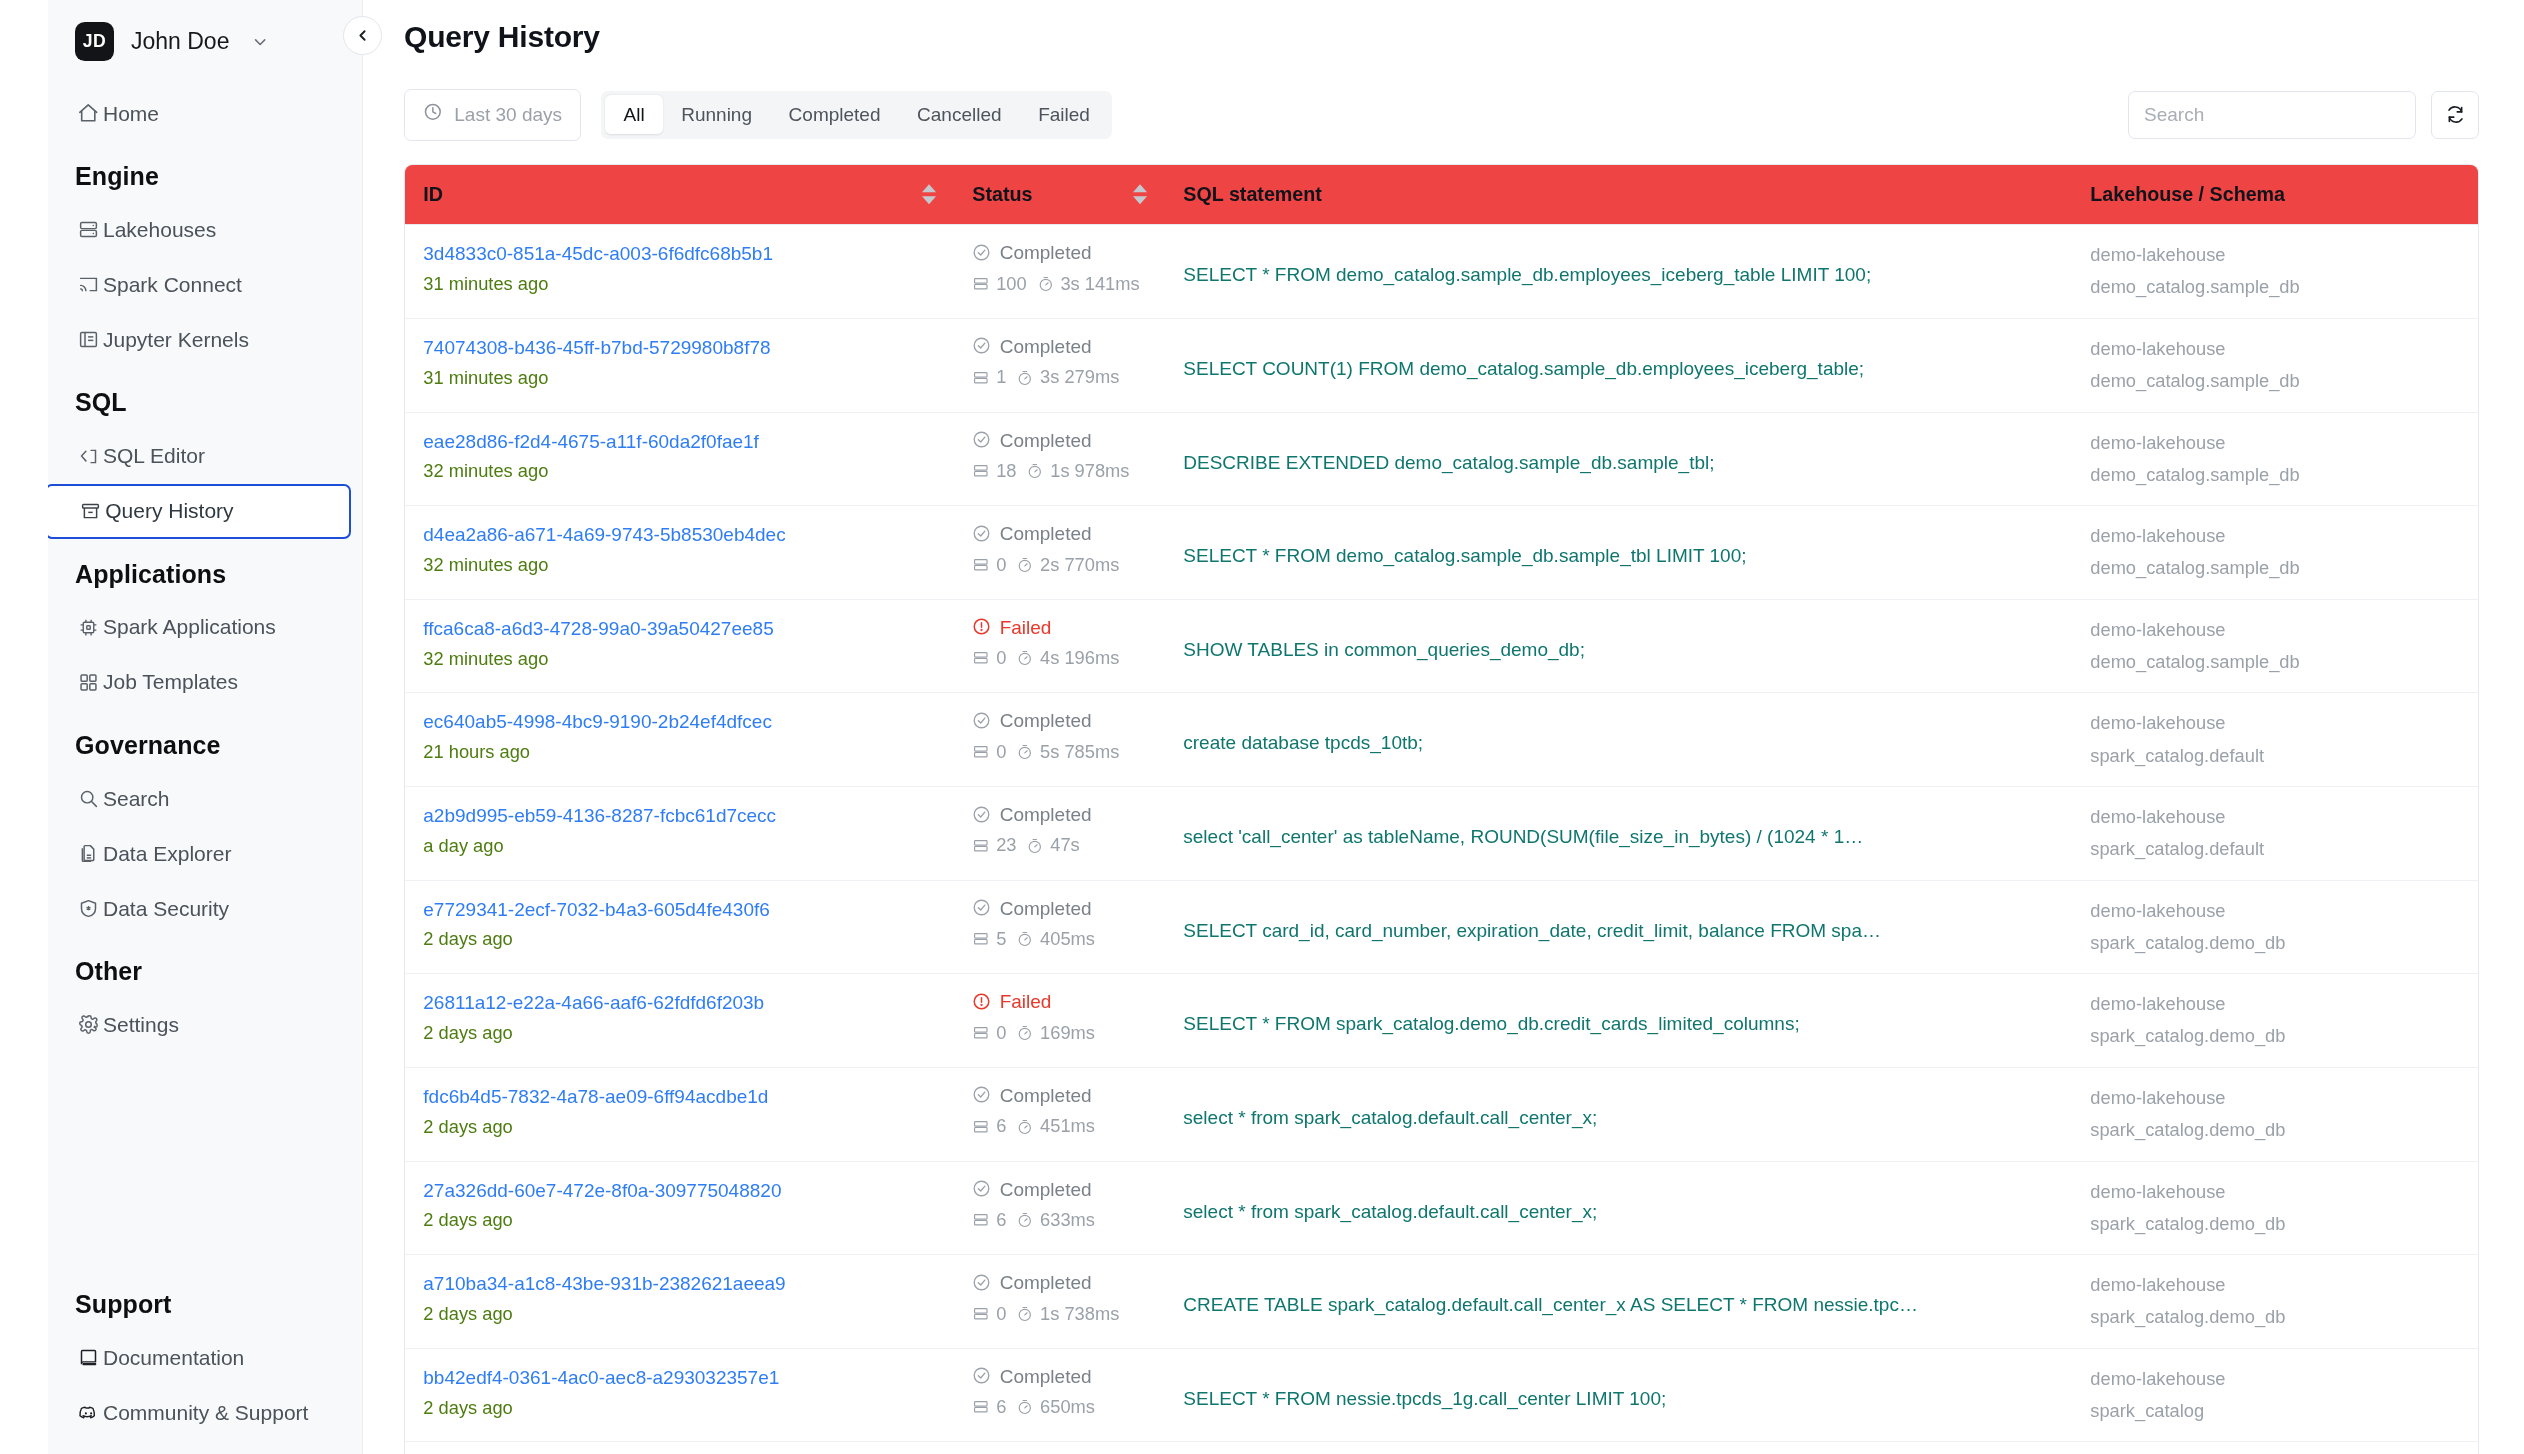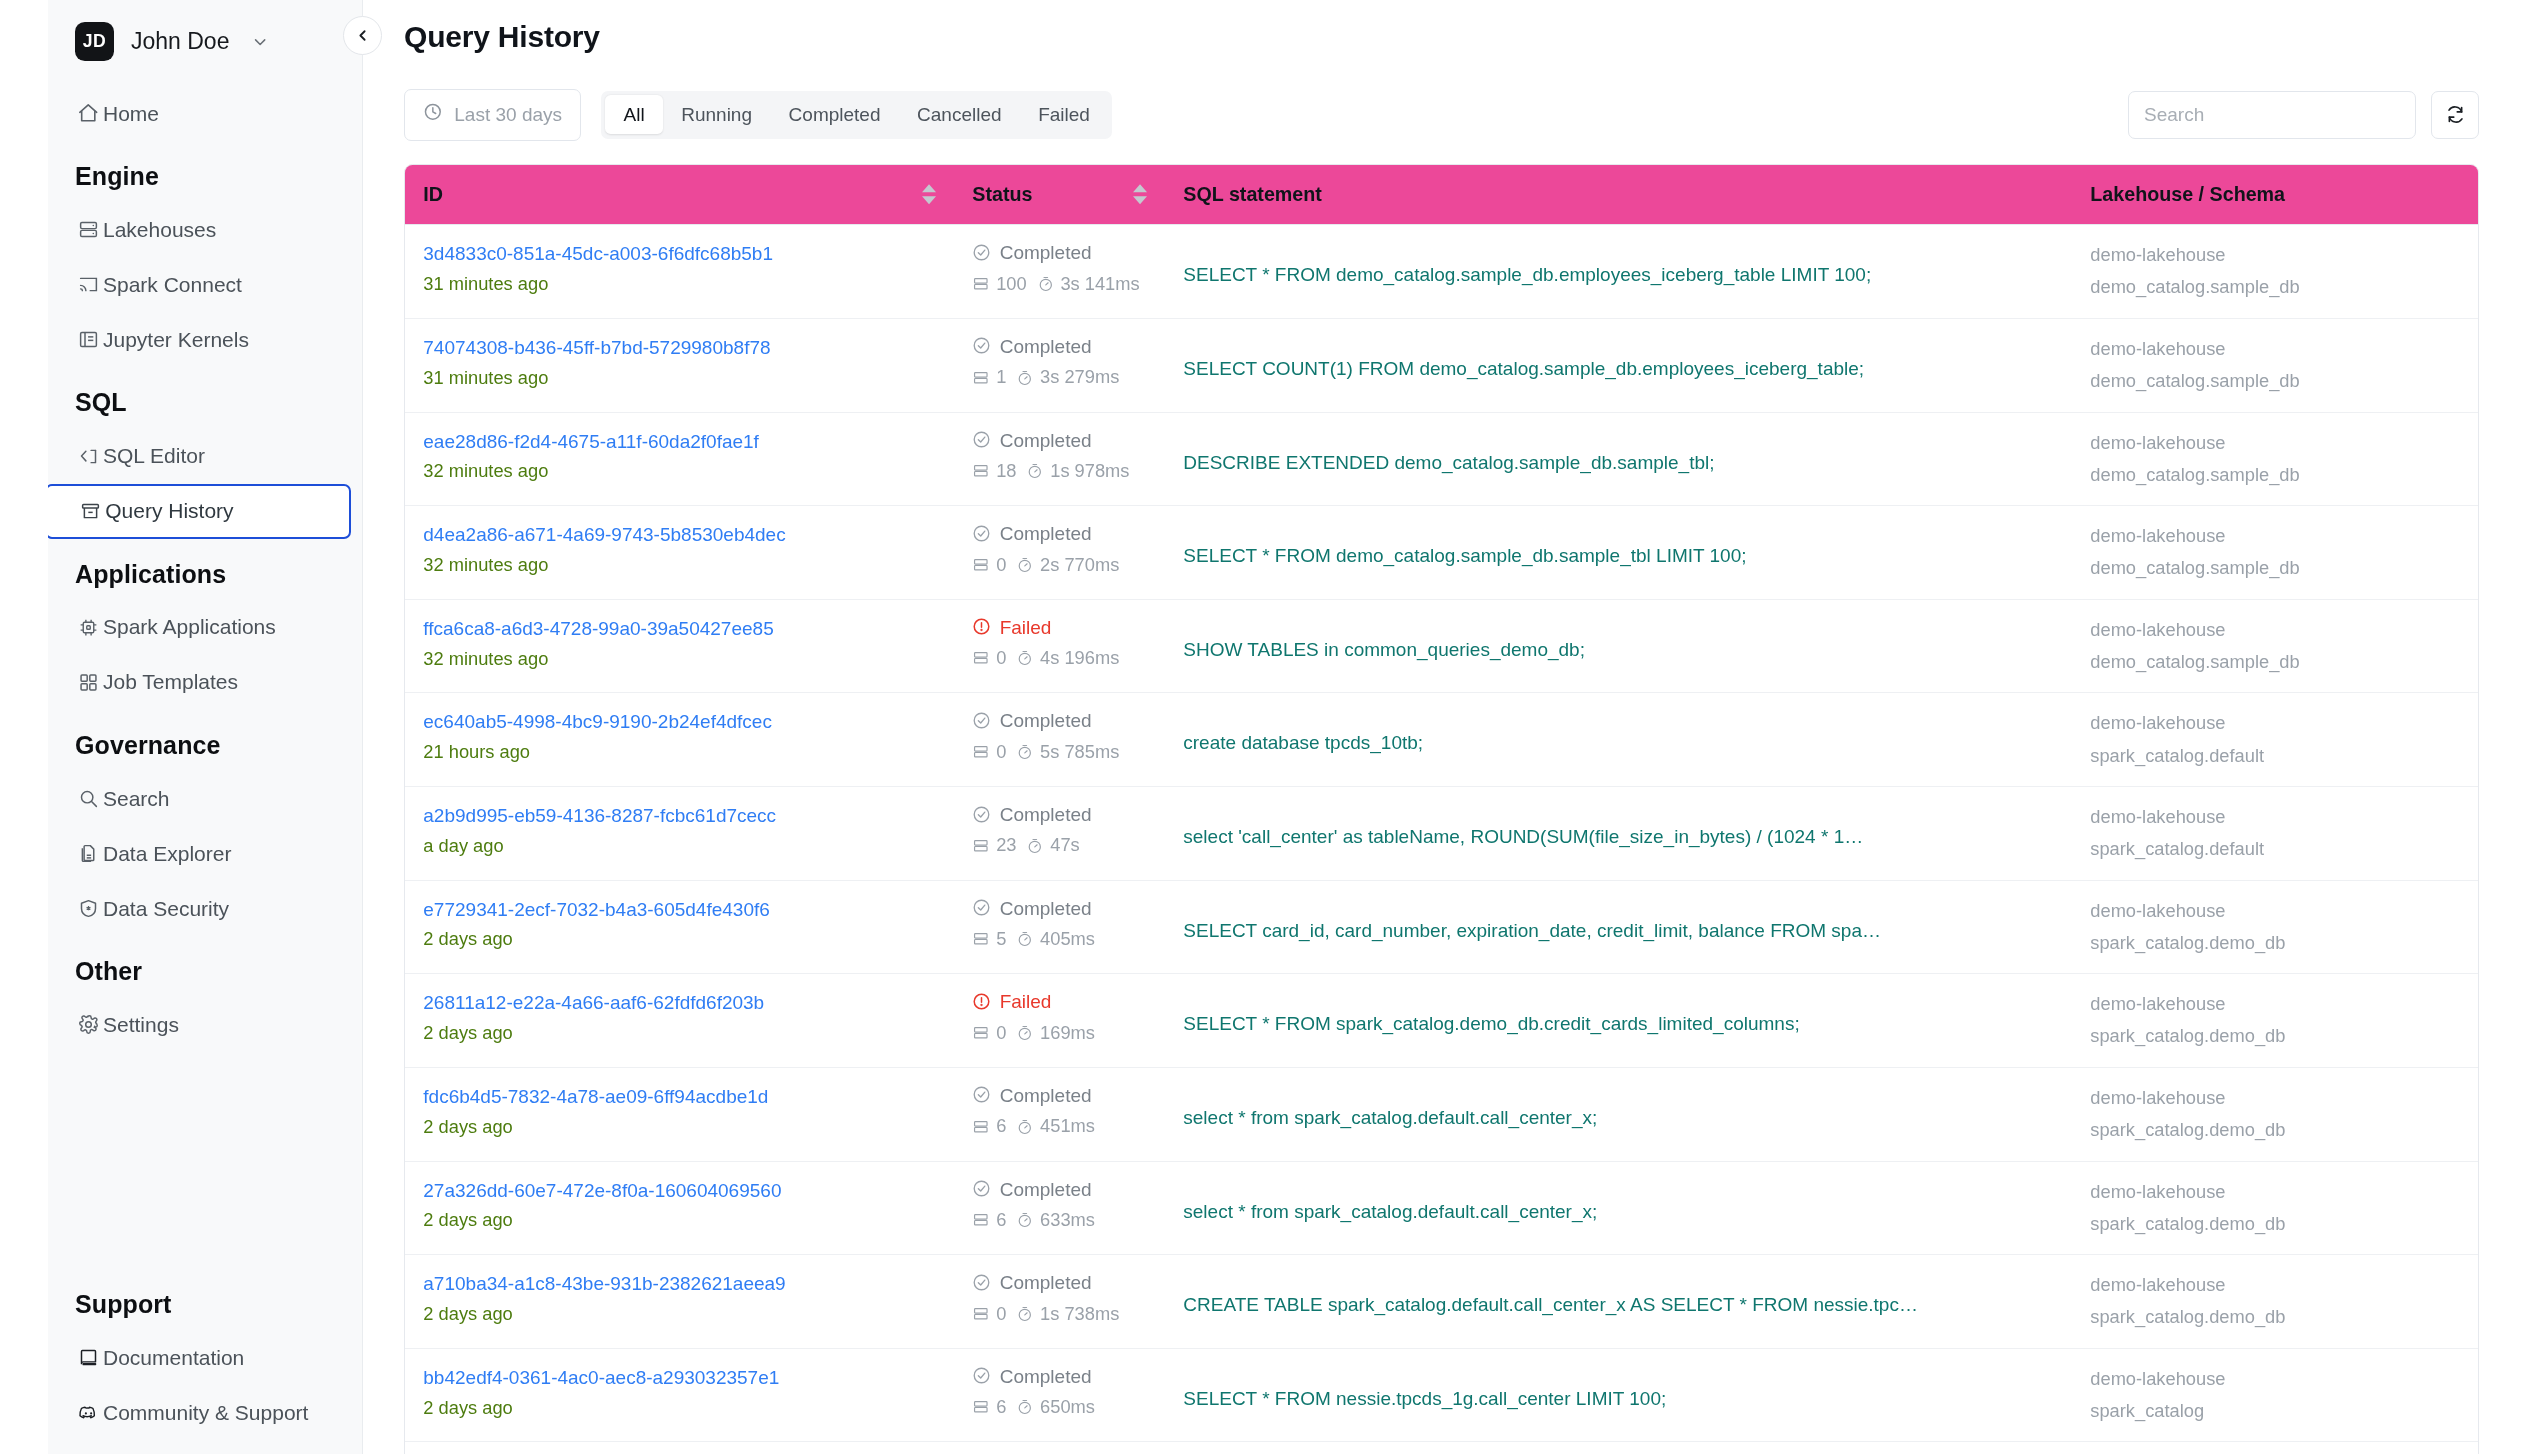--- a/index.html
+++ b/index.html
@@ -126,21 +126,21 @@
 
   
   .table-wrap {
     margin: 25px 46px 0 41px;
     border: 1.4px solid #e6e9ee; border-top-left-radius: 8.4px; border-top-right-radius: 8.4px;
     overflow: hidden; background: #fff;
     height: 1294px;
   }
   table { width: 100%; border-collapse: collapse; table-layout: fixed; }
   thead th {
-    background: #ec4899; text-align: left;
+    background: #ef4444; text-align: left;
     font-size: 19.7px; font-weight: 700; color: #10141a;
     padding: 18.3px 0 18.3px 18.3px; height: 59px;
     border-bottom: 1.4px solid #e6e9ee;
     position: relative;
   }
   th.c-id  { width: 549px; }
   th.c-st  { width: 211px; }
   th.c-sql { width: 907px; }
   th.c-lk  { width: auto; }
   .sortico {
@@ -831,21 +831,21 @@
               </td>
               <td>
                 <div class="lkcell">
                   <div>demo-lakehouse</div>
                   <div class="l2">spark_catalog.demo_db</div>
                 </div>
               </td>
             </tr>
             <tr>
               <td>
-                <div class="qid">27a326dd-60e7-472e-8f0a-160604069560</div>
+                <div class="qid">27a326dd-60e7-472e-8f0a-309775048820</div>
                 <div class="qtime">2 days ago</div>
               </td>
               <td>
                 <div class="st-line st-ok">
                   <span><svg width="19" height="19" viewBox="0 0 24 24" fill="none" stroke="#9aa1a9" stroke-width="1.7" stroke-linecap="round" stroke-linejoin="round">
                       <circle cx="12" cy="12" r="9.2"></circle>
                       <polyline points="8 12.3 11 15.2 16.2 9"></polyline>
                     </svg></span>
                   <span class="st-label">Completed</span>
                 </div>

